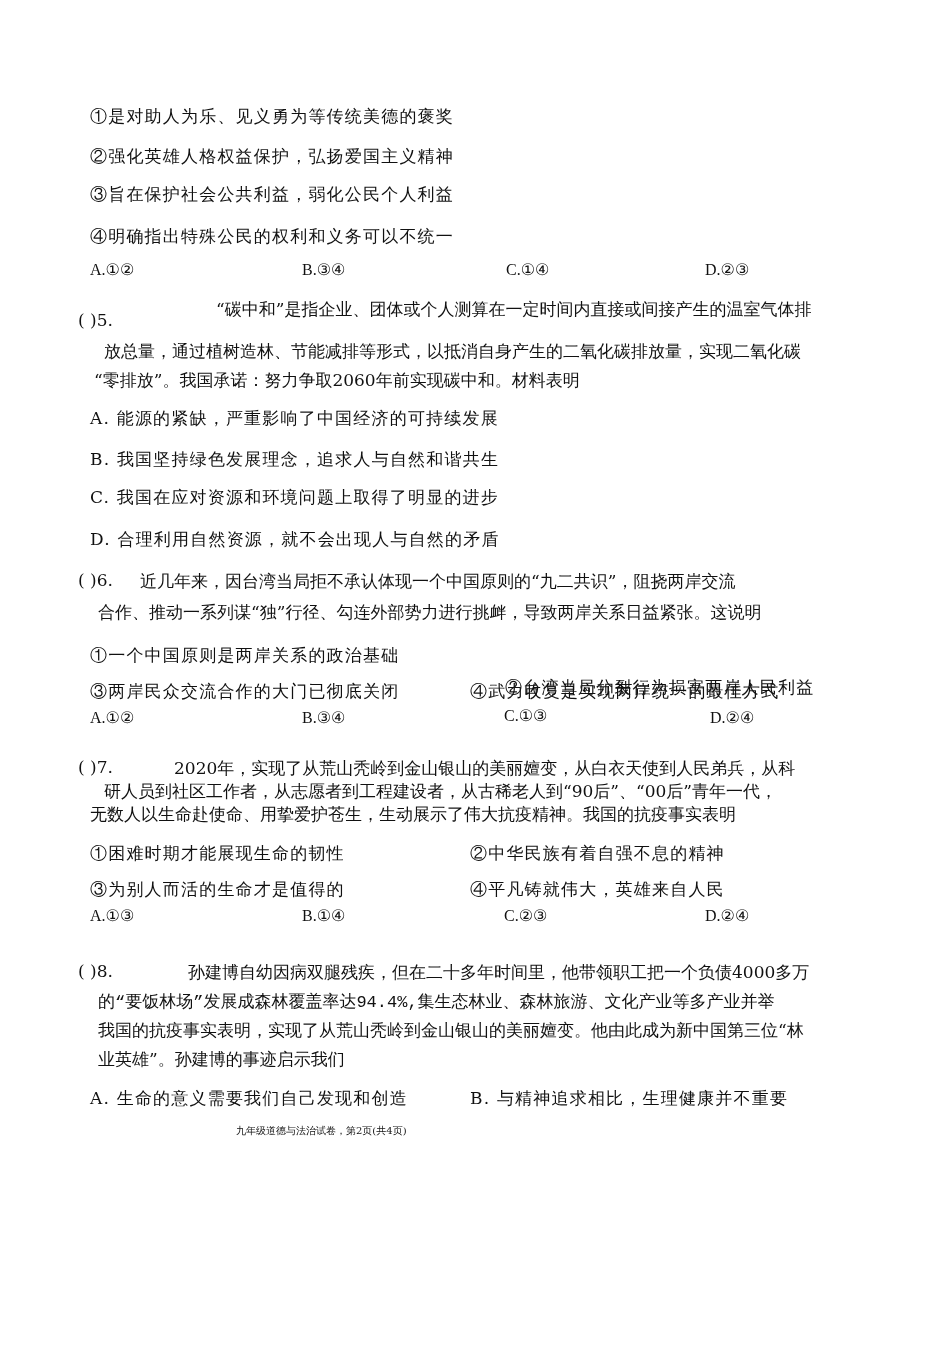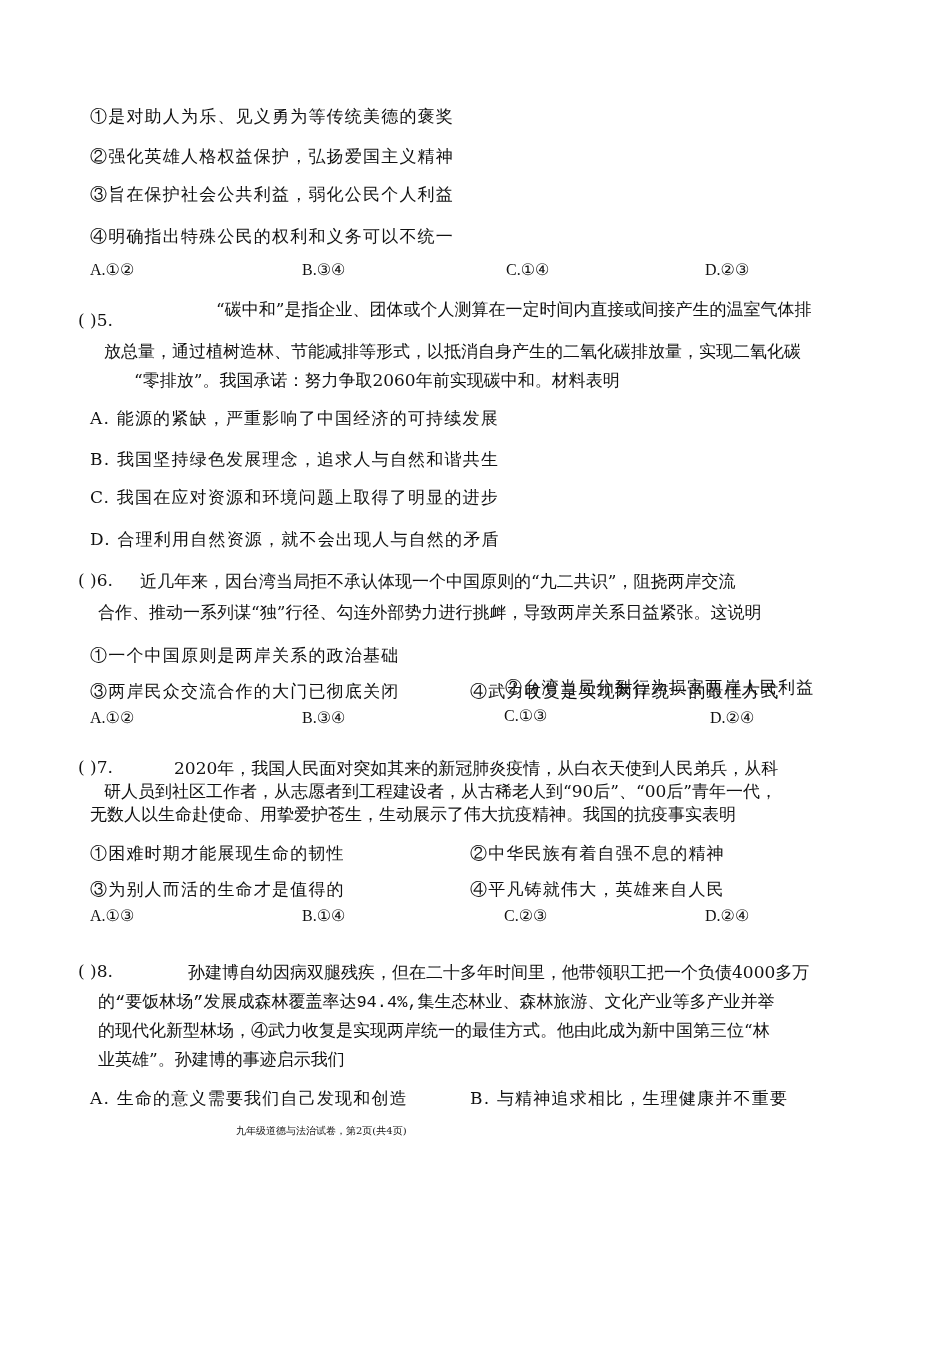--- a/index.html
+++ b/index.html
@@ -22,52 +22,52 @@
 <div class="abs opt" style="left:90px; top:183px;">③旨在保护社会公共利益，弱化公民个人利益</div>
 <div class="abs opt" style="left:90px; top:225px;">④明确指出特殊公民的权利和义务可以不统一</div>
 <div class="abs ans" style="left:90px; top:260px;">A.①②</div>
 <div class="abs ans" style="left:302px; top:260px;">B.③④</div>
 <div class="abs ans" style="left:506px; top:260px;">C.①④</div>
 <div class="abs ans" style="left:705px; top:260px;">D.②③</div>
 
 <div class="abs qline" style="left:78px; top:310px;">(        )5.</div>
 <div class="abs qline" style="left:216px; top:298px;">“碳中和”是指企业、团体或个人测算在一定时间内直接或间接产生的温室气体排</div>
 <div class="abs qline" style="left:104px; top:340px;">放总量，通过植树造林、节能减排等形式，以抵消自身产生的二氧化碳排放量，实现二氧化碳</div>
-<div class="abs qline" style="left:94px; top:369px;margin-left:40px;">“零排放”。我国承诺：努力争取2060年前实现碳中和。材料表明</div>
+<div class="abs qline" style="left:94px; top:369px;">“零排放”。我国承诺：努力争取2060年前实现碳中和。材料表明</div>
 <div class="abs opt" style="left:90px; top:407px;">A. 能源的紧缺，严重影响了中国经济的可持续发展</div>
 <div class="abs opt" style="left:90px; top:448px;">B. 我国坚持绿色发展理念，追求人与自然和谐共生</div>
 <div class="abs opt" style="left:90px; top:486px;">C. 我国在应对资源和环境问题上取得了明显的进步</div>
 <div class="abs opt" style="left:90px; top:528px;">D. 合理利用自然资源，就不会出现人与自然的矛盾</div>
 
 <div class="abs qline" style="left:78px; top:570px;">(        )6.</div>
 <div class="abs qline" style="left:140px; top:570px;">近几年来，因台湾当局拒不承认体现一个中国原则的“九二共识”，阻挠两岸交流</div>
 <div class="abs qline" style="left:98px; top:601px;">合作、推动一系列谋“独”行径、勾连外部势力进行挑衅，导致两岸关系日益紧张。这说明</div>
 <div class="abs opt" style="left:90px; top:644px;">①一个中国原则是两岸关系的政治基础</div>
 <div class="abs opt" style="left:505px; top:644px;margin-top:32px;">②台湾当局分裂行为损害两岸人民利益</div>
 <div class="abs opt" style="left:90px; top:680px;">③两岸民众交流合作的大门已彻底关闭</div>
 <div class="abs opt" style="left:470px; top:680px;">④武力收复是实现两岸统一的最佳方式</div>
 <div class="abs ans" style="left:90px; top:708px;">A.①②</div>
 <div class="abs ans" style="left:302px; top:708px;">B.③④</div>
 <div class="abs ans" style="left:504px; top:706px;">C.①③</div>
 <div class="abs ans" style="left:710px; top:708px;">D.②④</div>
 
 <div class="abs qline" style="left:78px; top:757px;">(        )7.</div>
-<div class="abs qline" style="left:174px; top:757px;">2020年，我国人民面对突如其来的新冠肺炎疫情，从白衣天使到人民弟兵，从科</div>
+<div class="abs qline" style="left:174px; top:757px;">2020年，实现了从荒山秃岭到金山银山的美丽嬗变，从白衣天使到人民弟兵，从科</div>
 <div class="abs qline" style="left:104px; top:780px;">研人员到社区工作者，从志愿者到工程建设者，从古稀老人到“90后”、“00后”青年一代，</div>
 <div class="abs qline" style="left:90px; top:803px;">无数人以生命赴使命、用挚爱护苍生，生动展示了伟大抗疫精神。我国的抗疫事实表明</div>
 <div class="abs opt" style="left:90px; top:842px;">①困难时期才能展现生命的韧性</div>
 <div class="abs opt" style="left:470px; top:842px;">②中华民族有着自强不息的精神</div>
 <div class="abs opt" style="left:90px; top:878px;">③为别人而活的生命才是值得的</div>
 <div class="abs opt" style="left:470px; top:878px;">④平凡铸就伟大，英雄来自人民</div>
 <div class="abs ans" style="left:90px; top:906px;">A.①③</div>
 <div class="abs ans" style="left:302px; top:906px;">B.①④</div>
 <div class="abs ans" style="left:504px; top:906px;">C.②③</div>
 <div class="abs ans" style="left:705px; top:906px;">D.②④</div>
 
 <div class="abs qline" style="left:78px; top:961px;">(      )8.</div>
 <div class="abs qline" style="left:188px; top:961px;">孙建博自幼因病双腿残疾，但在二十多年时间里，他带领职工把一个负债4000多万</div>
 <div class="abs qline" style="left:98px; top:990px;font-family:Liberation Mono, monospace;">的“要饭林场”发展成森林覆盖率达94.4%,集生态林业、森林旅游、文化产业等多产业并举</div>
-<div class="abs qline" style="left:98px; top:1019px;">的现代化新型林场，④武力收复是实现两岸统一的最佳方式。他由此成为新中国第三位“林</div>
+<div class="abs qline" style="left:98px; top:1019px;">我国的抗疫事实表明，实现了从荒山秃岭到金山银山的美丽嬗变。他由此成为新中国第三位“林</div>
 <div class="abs qline" style="left:98px; top:1048px;">业英雄”。孙建博的事迹启示我们</div>
 <div class="abs opt" style="left:90px; top:1087px;">A. 生命的意义需要我们自己发现和创造</div>
 <div class="abs opt" style="left:470px; top:1087px;">B. 与精神追求相比，生理健康并不重要</div>
 
 <div class="abs footer" style="left:236px; top:1124px;">九年级道德与法治试卷，第2页(共4页)</div>
 
 </body></html>

